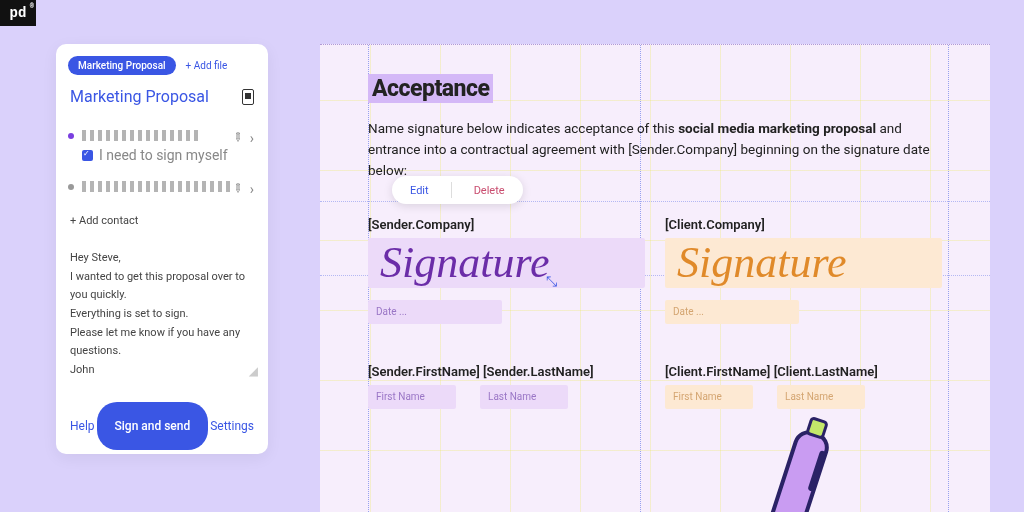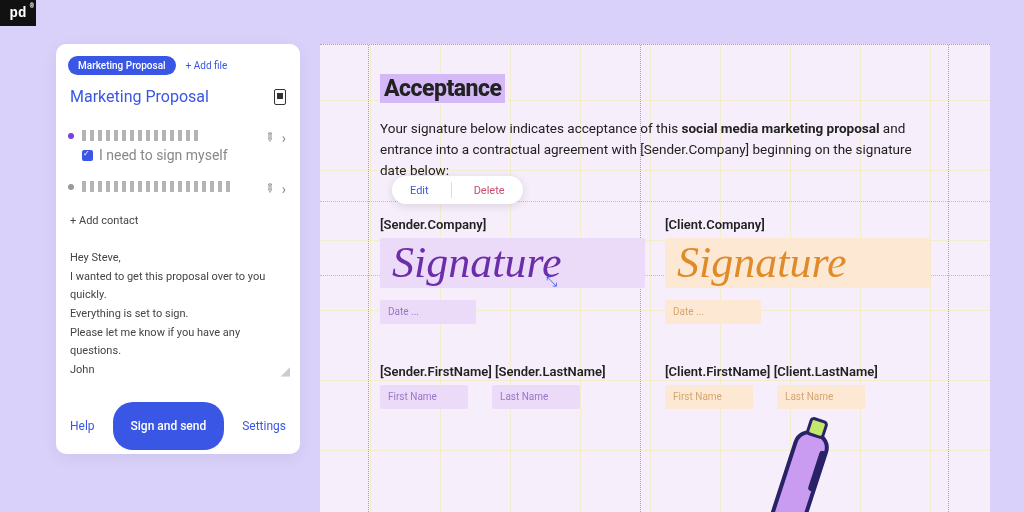--- a/index.html
+++ b/index.html
@@ -1,21 +1,21 @@
 <!DOCTYPE html>
 <html><head>
 <meta charset="utf-8">
 <style>
 * { box-sizing: border-box; margin: 0; padding: 0; }
 body { font-family: -apple-system, "Segoe UI", Roboto, Arial, sans-serif; background: #DAD1FB; width: 1024px; height: 512px; overflow: hidden; position: relative; font-size: 13px; color: #222; }
 
 .logo-corner { position: absolute; top: 0; left: 0; width: 36px; height: 26px; background: #111; color: #fff; display: flex; align-items: center; justify-content: center; font-weight: bold; font-size: 14px; font-family: Liberation Mono, monospace; }
 .logo-corner::after { content: "®"; font-size: 7px; position: absolute; top: 2px; right: 2px; }
 
-.panel { position: absolute; top: 44px; left: 56px; width: 244px; height: 410px; background: #fff; border-radius: 10px; box-shadow: 0 4px 16px rgba(0,0,0,0.06); display: flex; flex-direction: column; }
+.panel { position: absolute; top: 44px; left: 56px; width: 212px; height: 410px; background: #fff; border-radius: 10px; box-shadow: 0 4px 16px rgba(0,0,0,0.06); display: flex; flex-direction: column; }
 
 .panel-header { padding: 12px 12px 8px 12px; display: flex; align-items: center; gap: 10px; }
 .pill { background: #3a56e4; color: #fff; font-size: 10px; padding: 4px 10px; border-radius: 10px; font-weight: 500; }
 .addfile { color: #3a56e4; font-size: 10px; cursor: pointer; }
 
 .title-row { display: flex; justify-content: space-between; align-items: center; padding: 4px 14px 14px 14px; }
 .doc-title { color: #3a56e4; font-size: 16px; font-weight: 400; }
 .title-icon { width: 12px; height: 16px; border: 1.5px solid #333; border-radius: 2px; position: relative; }
 .title-icon::after { content:""; position:absolute; left:2px; right:2px; top:3px; height:6px; background:#333; }
 
@@ -46,39 +46,39 @@
 .primary-btn { background:#3a56e4; color:#fff; padding:17px 18px; border-radius:20px; font-size:12px; font-weight:500; cursor:pointer; }
 
 
 .canvas { position:absolute; top:44px; left:320px; width:670px; height:468px; background:#F7EEFC; overflow:hidden; border-top:1px dotted #b19ad6; }
 .grid { position:absolute; inset:0; background-image: linear-gradient(#ece96f55 1px, transparent 1px), linear-gradient(90deg, #ece96f55 1px, transparent 1px); background-size: 70px 70px; background-position: -20px -15px; }
 .col-guide { position:absolute; top:0; bottom:0; border-left:1px dotted #3a56e4; opacity:0.5; }
 .col-guide.l { left:48px; } .col-guide.m { left:320px; } .col-guide.r { left:628px; }
 .row-guide { position:absolute; left:0; right:0; border-top:1px dotted #3a56e4; opacity:0.35; }
 .row-guide.r1 { top:156px; } .row-guide.r2 { top:230px; }
 
-.content { position:relative; padding: 30px 60px; }
+.content { position:relative; padding: 30px 48px; }
 .h-accept { font-size: 23px; font-weight:800; letter-spacing:-0.5px; background:#D4B8F7; display:inline; padding:1px 4px; }
 .para { margin-top:16px; font-size:13.5px; line-height:1.55; color:#222; }
 .para strong { font-weight:700; }
 
 .context-menu { position:absolute; left:72px; top:131px; background:#fff; border-radius:18px; box-shadow:0 2px 10px rgba(0,0,0,0.12); display:flex; align-items:center; padding:6px 18px; gap:22px; font-size:11px; }
 .ctx-edit { color:#3a56e4; }
 .ctx-sep { width:1px; height:16px; background:#ddd; }
 .ctx-del { color:#c94d6f; }
 
 .two-col { display:flex; gap:20px; margin-top:36px; }
 .col { flex:1; position:relative; }
 .field-label { font-size:13px; font-weight:600; color:#222; margin-bottom:4px; }
 .sig-box { margin-top:6px; height:50px; background:#ECDAF9; border-radius:2px; display:flex; align-items:center; padding:0 12px; position:relative; }
 .sig-box.orange { background:#FDE9D3; }
 .sig-text { font-family: "Brush Script MT", cursive; font-size:44px; font-style:italic; }
 .sig-text.p { color:#6b2da8; }
 .sig-text.o { color:#e08a2a; }
-.date-box { margin-top:12px; width:96px; height:24px; font-size:10px; border-radius:2px; padding:0 8px; display:flex; align-items:center; }
+.date-box { margin-top:12px; width:134px; height:24px; font-size:10px; border-radius:2px; padding:0 8px; display:flex; align-items:center; }
 .date-box.p { background:#ECDAF9; color:#9a76c6; }
 .date-box.o { background:#FDE9D3; color:#d4a571; }
 
 .resize-arrow { position:absolute; left:226px; top:228px; color:#3a56e4; font-size:14px; }
 
 .name-row { display:flex; gap:20px; margin-top:40px; }
 .name-inputs { display:flex; gap:24px; margin-top:6px; }
 .mini-input { width:88px; height:24px; font-size:10px; border-radius:2px; padding:0 8px; display:flex; align-items:center; }
 .mini-input.p { background:#ECDAF9; color:#9a76c6; }
 .mini-input.o { background:#FDE9D3; color:#d4a571; }
@@ -153,21 +153,21 @@
   <div class="grid"></div>
   <div class="col-guide l"></div>
   <div class="col-guide m"></div>
   <div class="col-guide r"></div>
   <div class="row-guide r1"></div>
   <div class="row-guide r2"></div>
 
   <div class="content">
     <span class="h-accept">Acceptance</span>
     <p class="para">
-      <span>Your signature below indicates acceptance of this </span><strong>social media marketing proposal</strong><span> and entrance into a contractual agreement with [Sender.Company] beginning on the signature date below:</span>
+      <span>Name signature below indicates acceptance of this </span><strong>social media marketing proposal</strong><span> and entrance into a contractual agreement with [Sender.Company] beginning on the signature date below:</span>
     </p>
 
     <div class="two-col">
       <div class="col">
         <div class="field-label">[Sender.Company]</div>
         <div class="sig-box">
           <span class="sig-text p">Signature</span>
         </div>
         <div class="date-box p">Date ...</div>
       </div>

